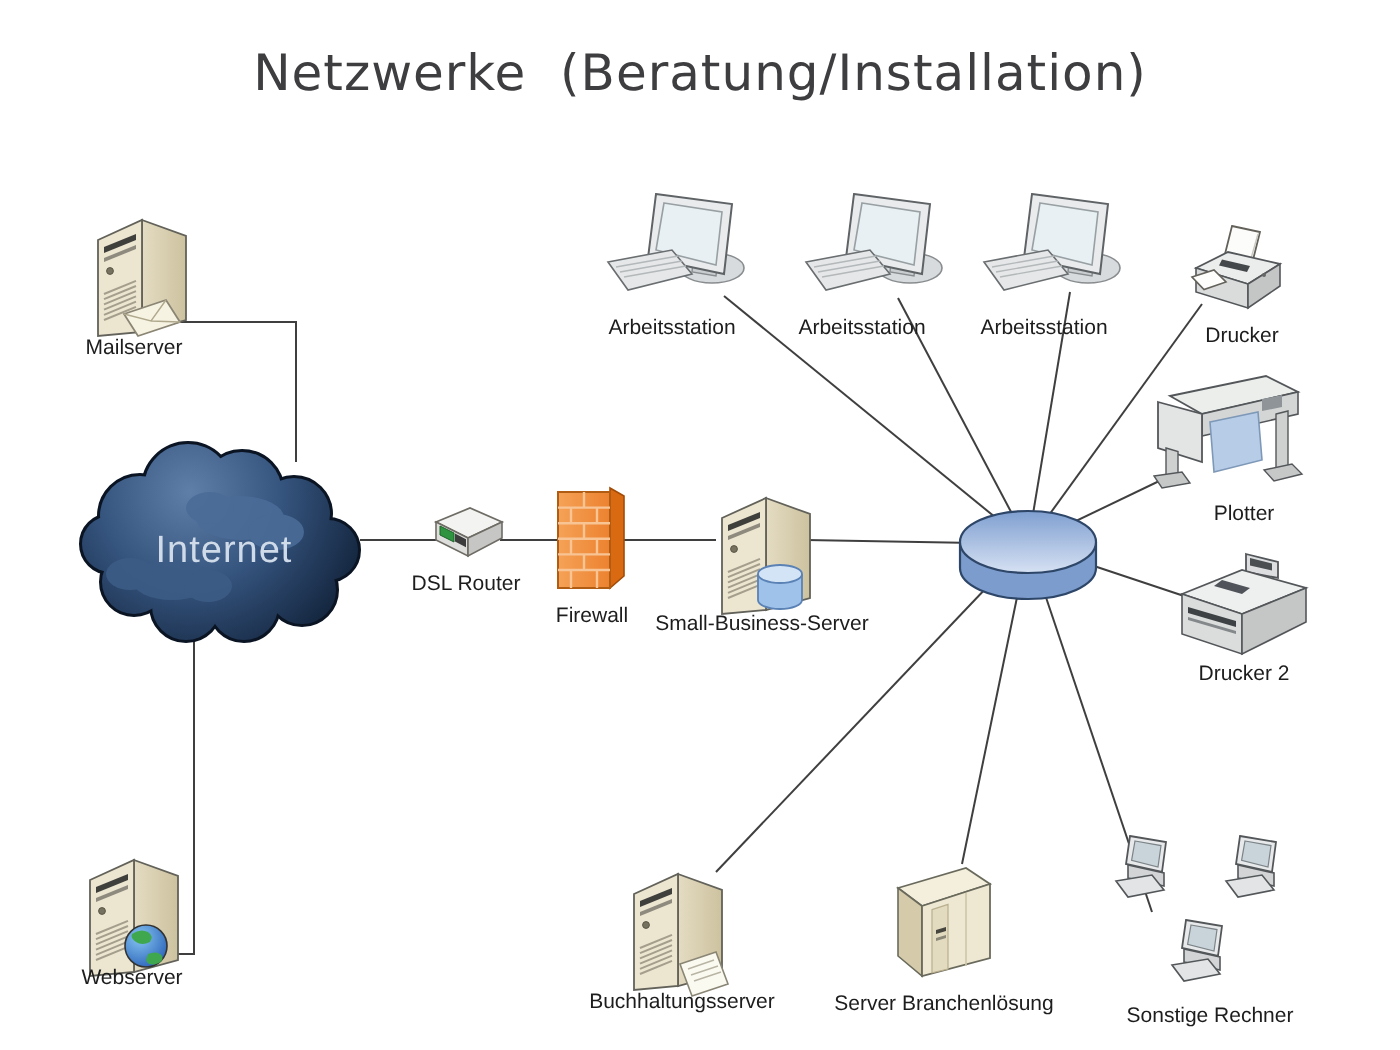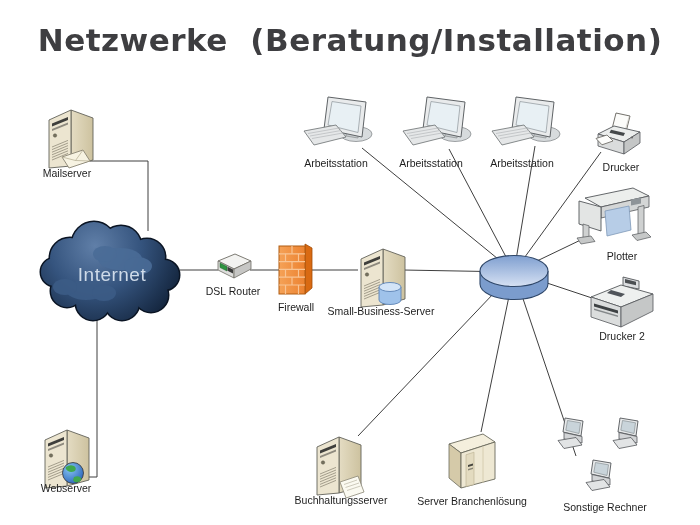--- a/index.html
+++ b/index.html
@@ -1,19 +1,19 @@
 <!DOCTYPE html>
 <html><head>
 <meta charset="utf-8">
 <style>
   html,body{margin:0;padding:0;background:#ffffff;}
   .stage{position:relative;width:700px;height:525px;background:#ffffff;overflow:hidden;
          font-family:"Liberation Sans",sans-serif;}
   .title{position:absolute;top:22px;left:0;right:0;margin:0;text-align:center;
-         font-family:"DejaVu Sans",sans-serif;font-weight:700;font-size:31px;
+         font-family:"DejaVu Sans",sans-serif;font-weight:400;font-size:25px;
          letter-spacing:.5px;color:#3e3e41;white-space:pre;}
   svg{position:absolute;left:0;top:0;}
   .lbl text{font-family:"Liberation Sans",sans-serif;font-size:10.5px;fill:#1d1d1d;}
   .cloudlbl{font-family:"Liberation Sans",sans-serif;font-size:19px;fill:#cfdbe9;letter-spacing:.5px;}
   .wire{stroke:#3f3f3f;stroke-width:1;fill:none;}
 </style>
 </head>
 <body>
 
 <div class="stage">

